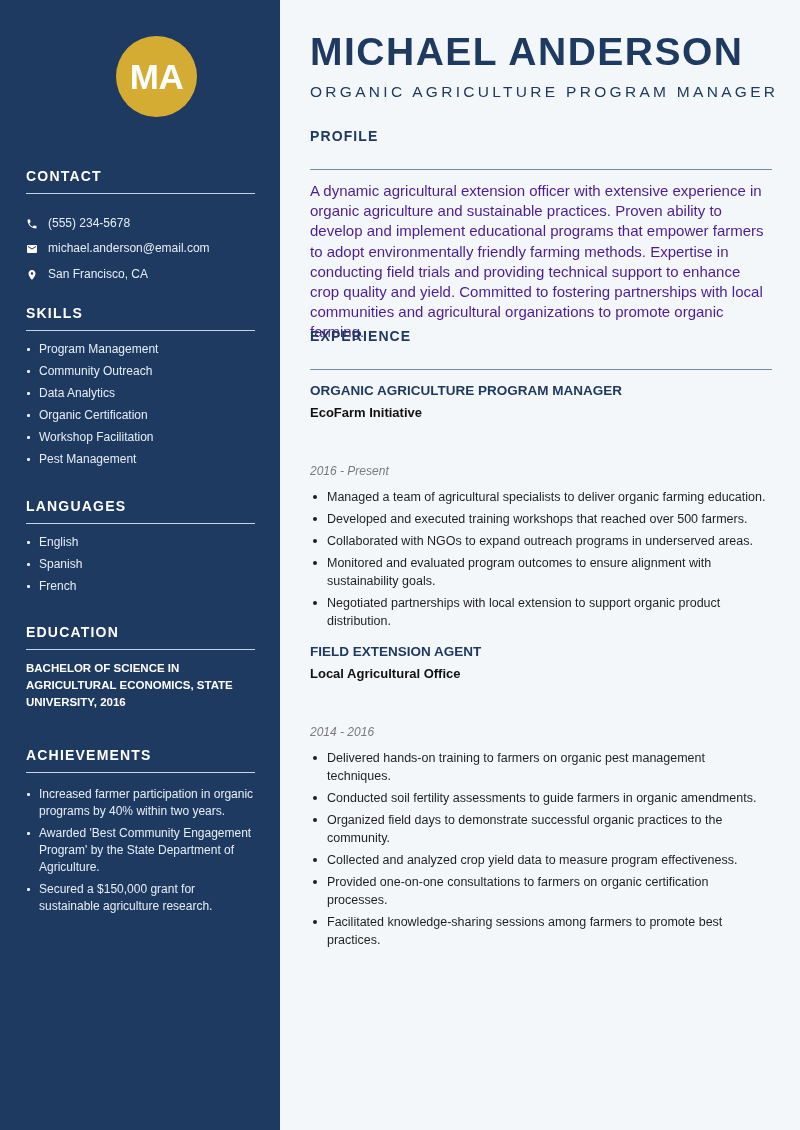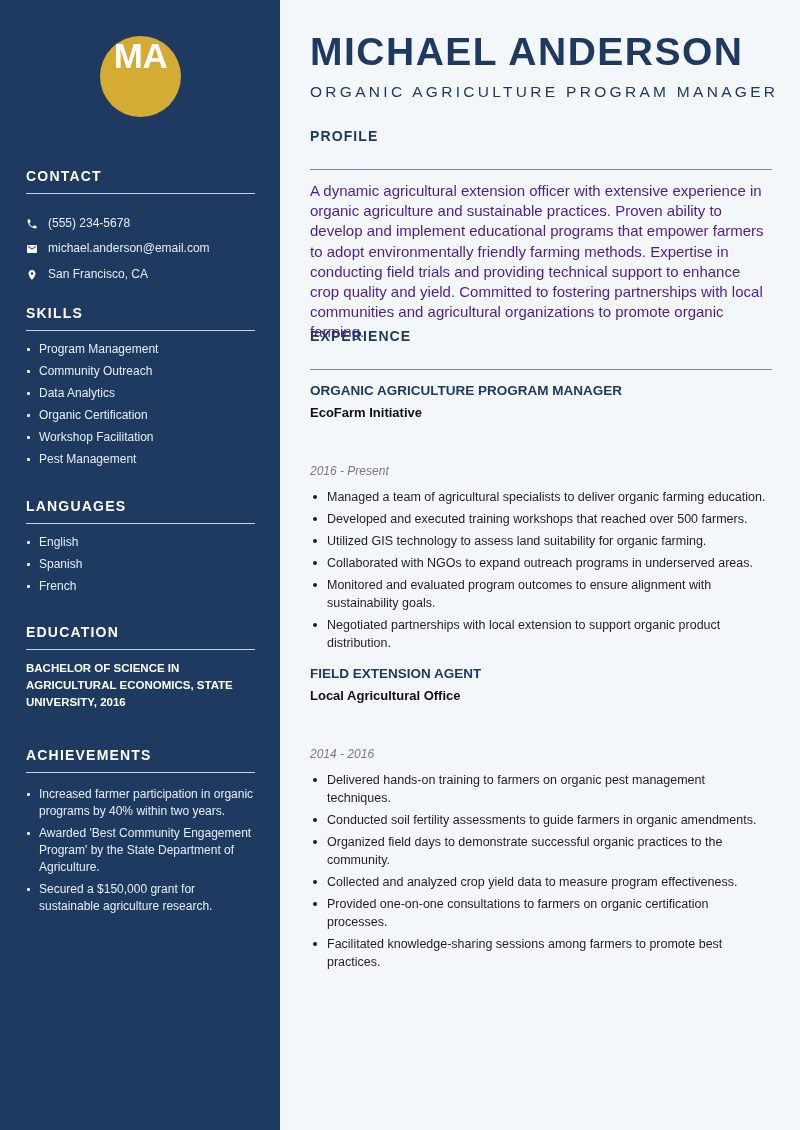--- a/index.html
+++ b/index.html
@@ -12,28 +12,28 @@
   }
   .sidebar {
     position: absolute; left: 0; top: 0;
     width: 280px; height: 1130px;
     background: #1f3a60;
     color: #ffffff;
     padding: 0 26px;
   }
   .avatar {
     position: absolute;
-    left: 100px; top: 36px;
+    left: 116px; top: 36px;
     width: 81px; height: 81px;
     border-radius: 50%;
     background: #d5ac33;
     color: #ffffff;
     font-weight: 700;
     font-size: 35px;
-    display: flex; justify-content: center;
+    display: flex; align-items: center; justify-content: center;
     letter-spacing: -0.5px;
   }
   .side-section { position: absolute; left: 26px; width: 229px; }
   .side-heading {
     font-size: 14px; font-weight: 700; letter-spacing: 1.2px;
     color: #ffffff;
     padding-bottom: 9px;
     border-bottom: 1.5px solid #c3d4ea;
     margin-bottom: 10px;
   }
@@ -177,21 +177,20 @@
   <section class="m-section" style="top:328px;">
     <div class="m-heading" style="margin-bottom:13px;">EXPERIENCE</div>
 
     <div>
       <div class="job-title">ORGANIC AGRICULTURE PROGRAM MANAGER</div>
       <div class="job-org">EcoFarm Initiative</div>
       <div class="job-date">2016 - Present</div>
       <ul class="mlist">
         <li>Managed a team of agricultural specialists to deliver organic farming education.</li>
         <li>Developed and executed training workshops that reached over 500 farmers.</li>
-        <li>Utilized GIS technology to assess land suitability for organic farming.</li>
         <li>Collaborated with NGOs to expand outreach programs in underserved areas.</li>
         <li>Monitored and evaluated program outcomes to ensure alignment with sustainability goals.</li>
         <li>Negotiated partnerships with local extension to support organic product distribution.</li>
       </ul>
     </div>
 
     <div style="margin-top:14px;">
       <div class="job-title">FIELD EXTENSION AGENT</div>
       <div class="job-org">Local Agricultural Office</div>
       <div class="job-date">2014 - 2016</div>

